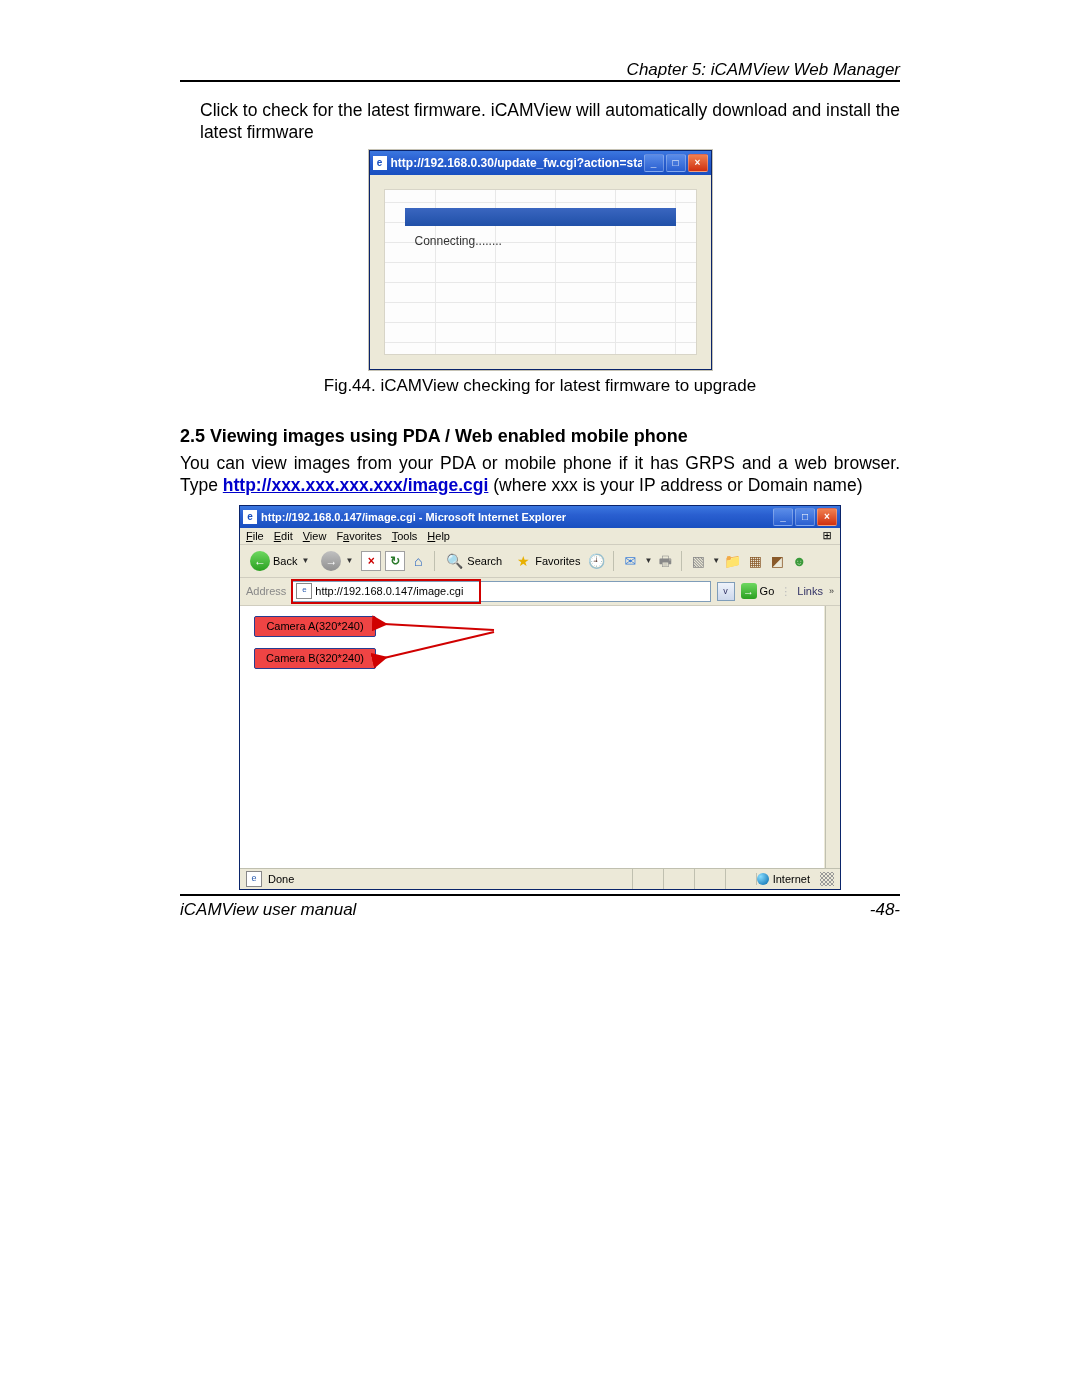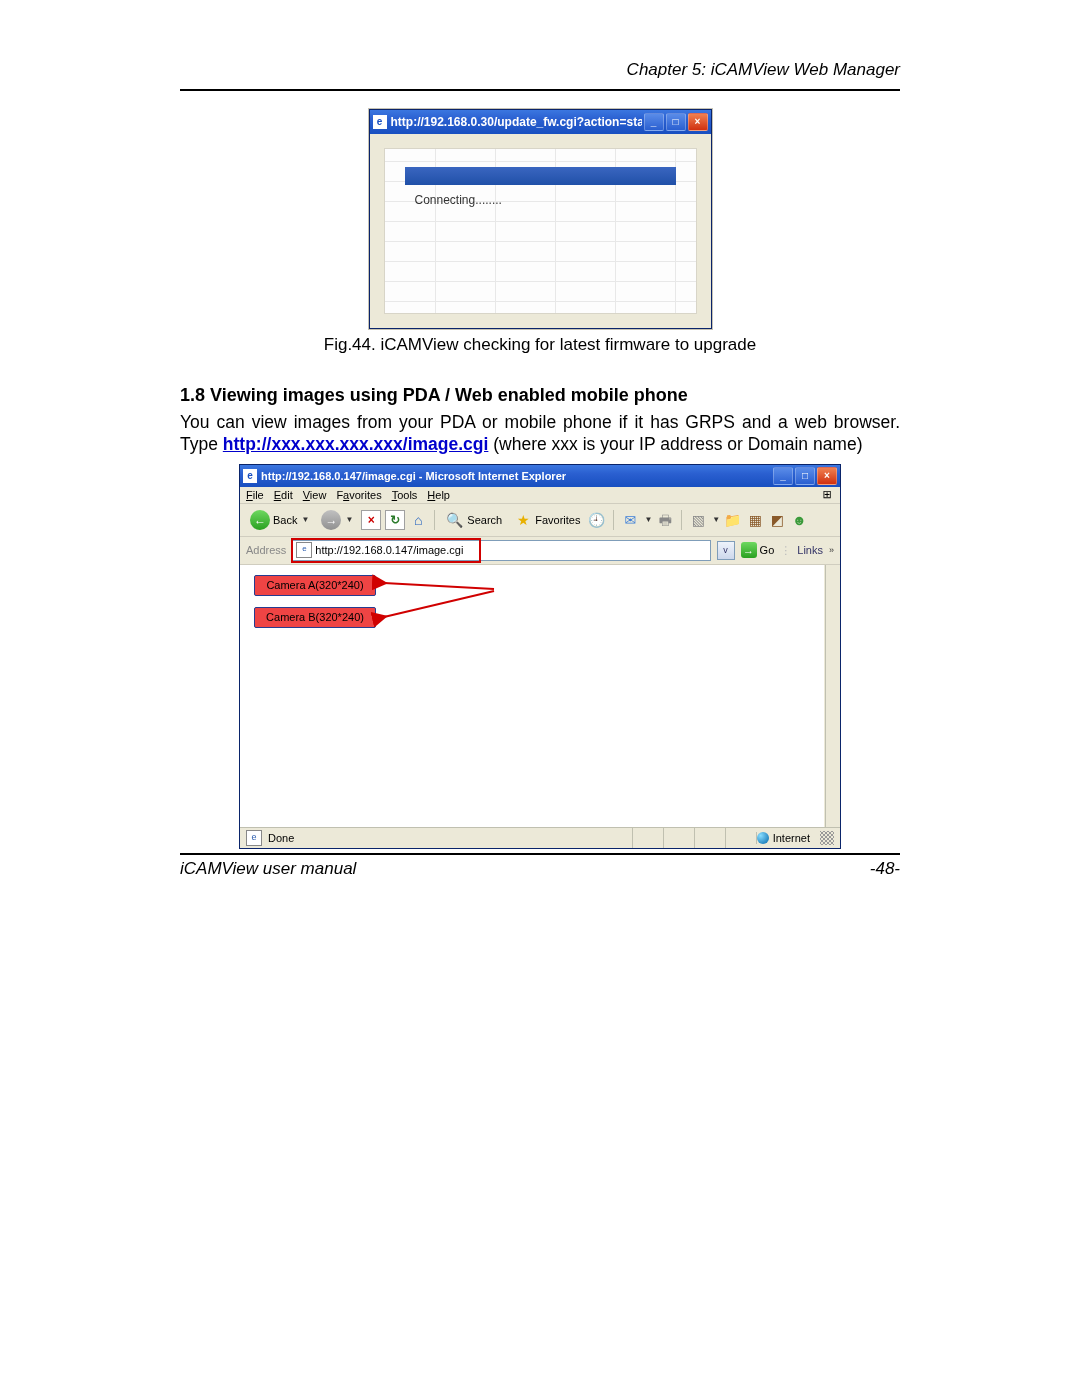--- a/index.html
+++ b/index.html
@@ -11,21 +11,21 @@
     width: 1080px;
   }
   .page {
     padding: 60px 180px 40px 180px;
     box-sizing: border-box;
   }
   .header {
     text-align: right;
     font-style: italic;
     font-size: 17px;
-    margin-bottom: 9px;
+    margin-bottom: 0;
   }
   hr.rule {
     border: none;
     border-top: 2px solid #000;
     margin: 0 0 18px 0;
   }
   .para {
     font-size: 17.5px;
     line-height: 1.25;
     text-align: justify;
@@ -368,38 +368,39 @@
   }
 </style>
 </head>
 <body>
 
 <div class="page">
 
   <div class="header">Chapter 5: iCAMView Web Manager</div>
   <hr class="rule">
 
+  <p class="para">Click to check for the latest firmware.  iCAMView will automatically download and install the latest firmware</p>
 
   <div class="win">
     <div class="titlebar">
       <span class="ie-icon">e</span>
       <span class="ttext">http://192.168.0.30/update_fw.cgi?action=sta...</span>
       <span class="winbtn">_</span>
       <span class="winbtn">□</span>
       <span class="winbtn close">×</span>
     </div>
     <div class="body">
       <div class="progress"></div>
       <div class="connecting">Connecting........</div>
     </div>
   </div>
 
   <div class="caption">Fig.44.  iCAMView checking for latest firmware to upgrade</div>
 
-  <div class="section-title">1.8 Viewing images using PDA / Web enabled mobile phone</div>
+  <div class="section-title">2.5 Viewing images using PDA / Web enabled mobile phone</div>
 
   <p class="para-wide">
     <span>You can view images from your PDA or mobile phone if it has GRPS and a web browser.  Type </span><a class="link" href="#">http://xxx.xxx.xxx.xxx/image.cgi</a><span> (where xxx is your IP address or Domain name)</span>
   </p>
 
   <div class="ie-win">
     <div class="ie-titlebar">
       <span class="ie-icon">e</span>
       <span class="t">http://192.168.0.147/image.cgi - Microsoft Internet Explorer</span>
       <span class="winbtn">_</span>

